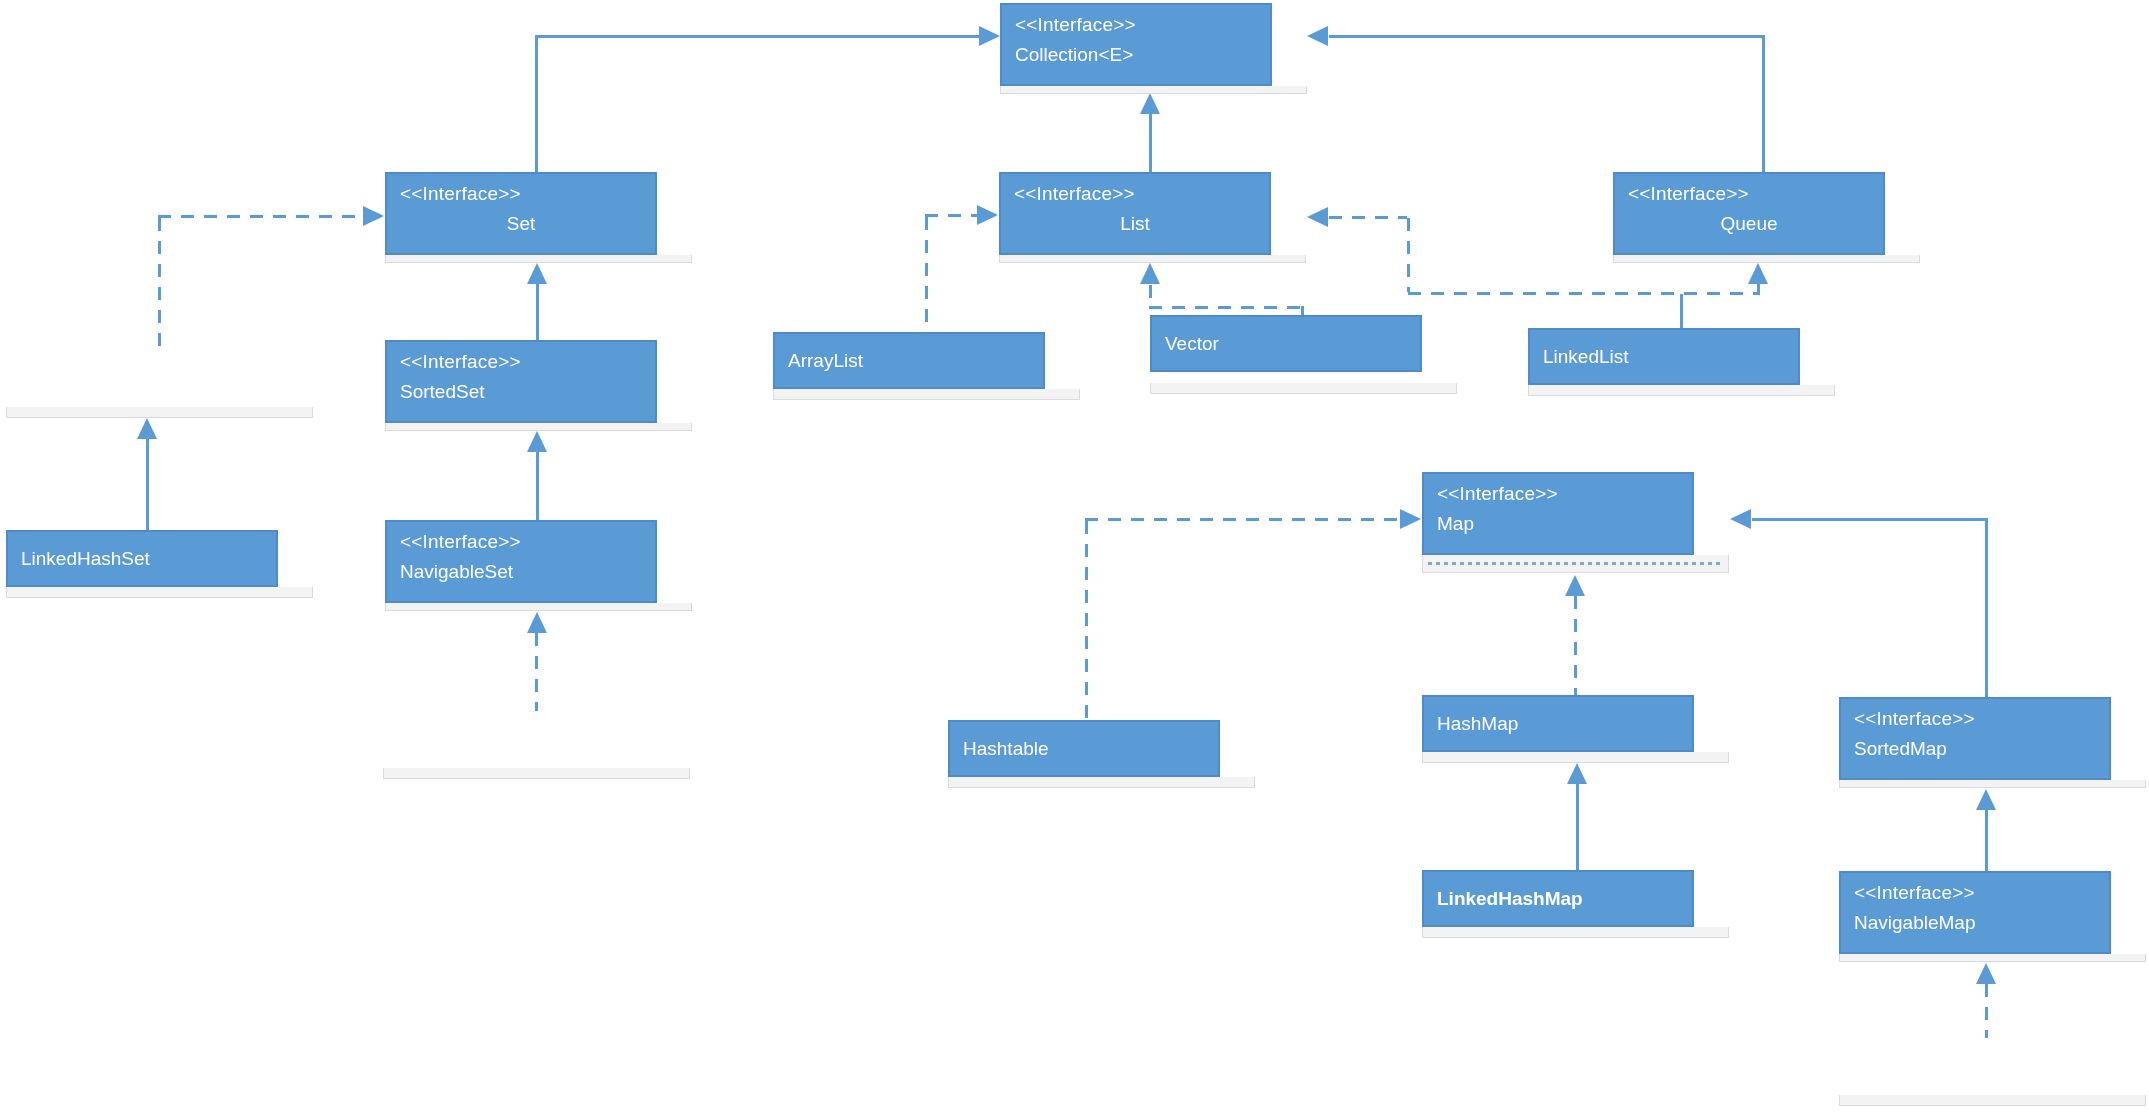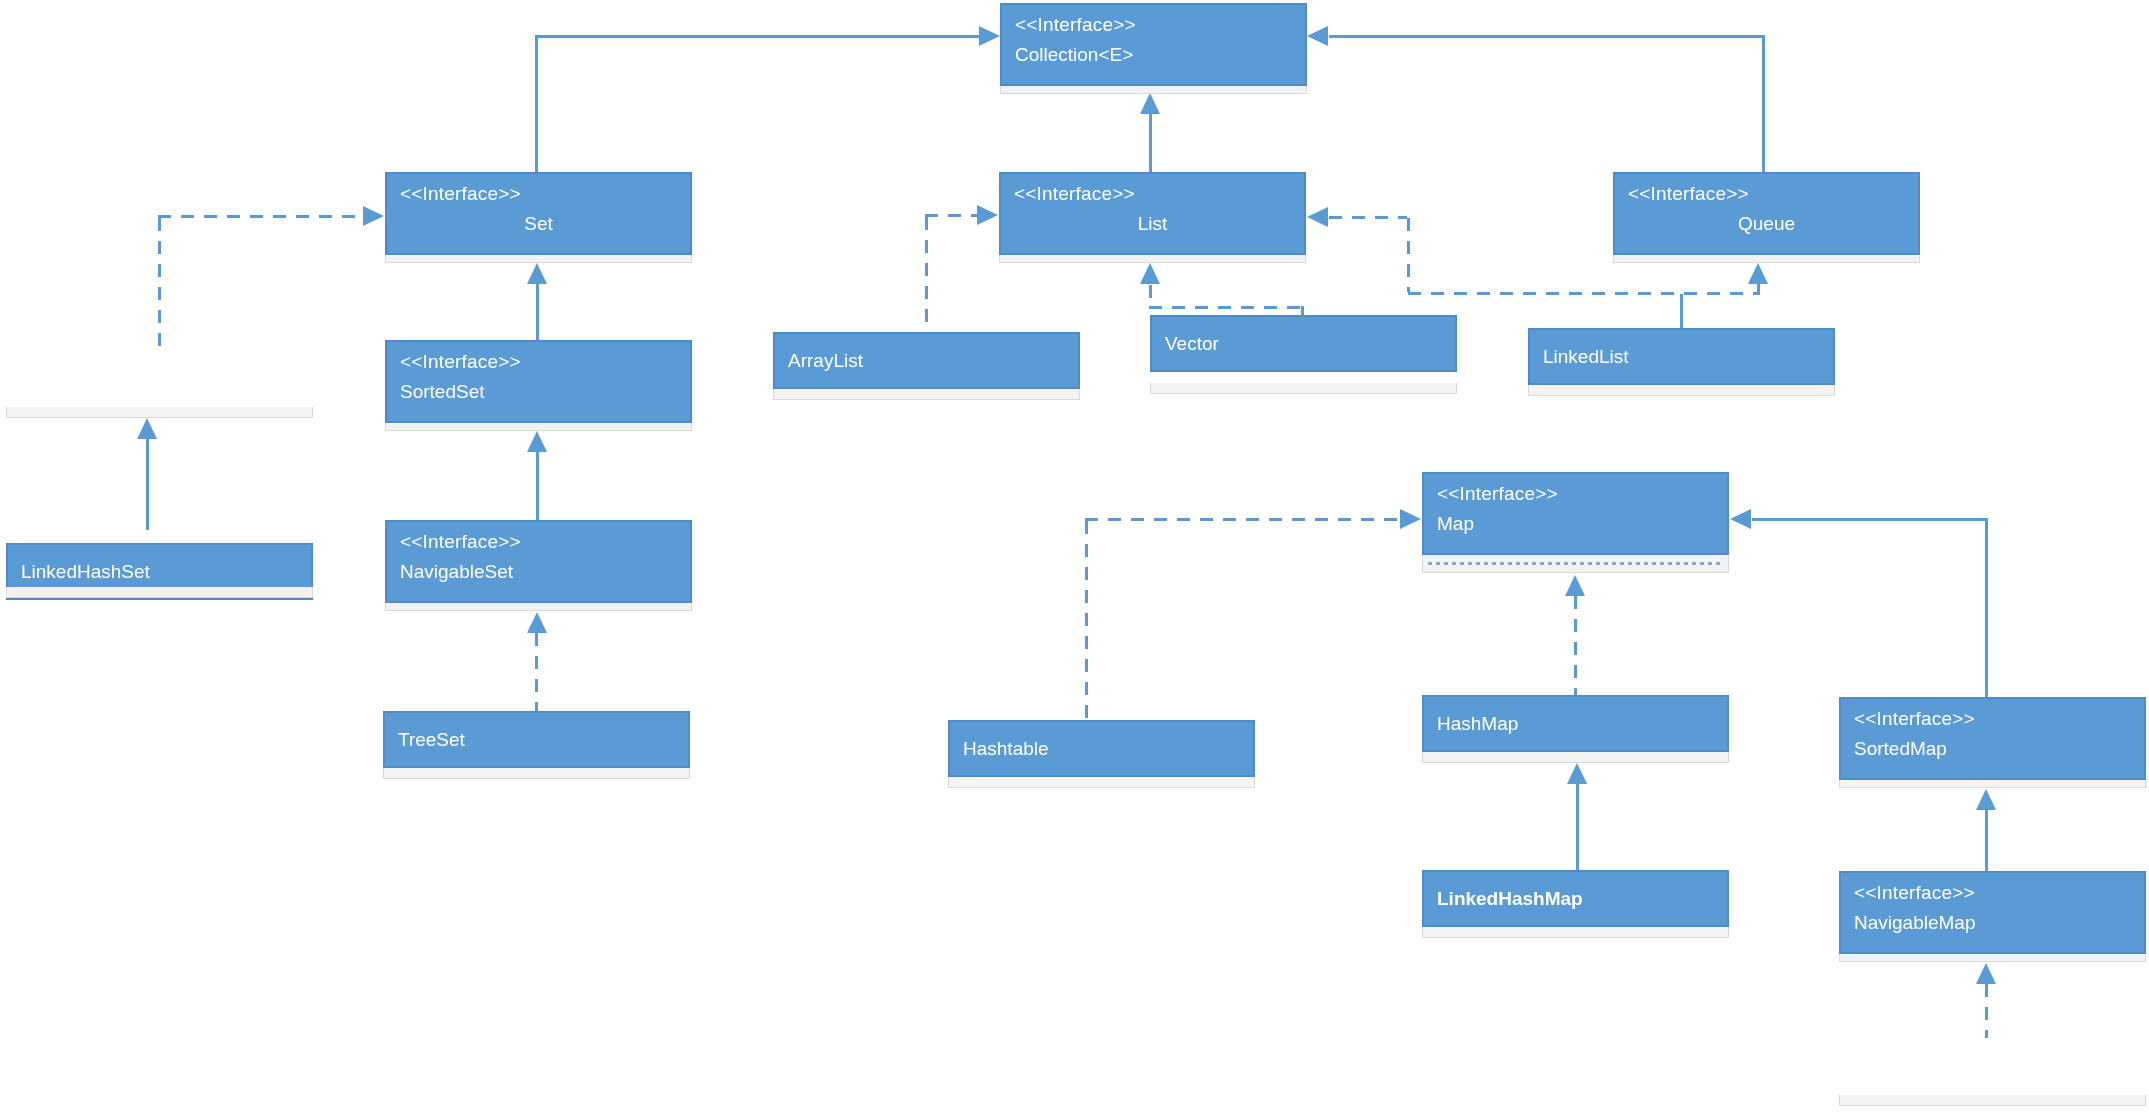--- a/index.html
+++ b/index.html
@@ -1,18 +1,18 @@
 <!DOCTYPE html>
 <html><head>
 <meta charset="utf-8">
 <style>
   html,body{margin:0;padding:0;background:#ffffff;}
   #stage{position:relative;width:2149px;height:1112px;background:#ffffff;overflow:hidden;
          font-family:"Liberation Sans","DejaVu Sans",sans-serif;}
-  .box{position:absolute;width:307px;box-sizing:border-box;background:#5b9bd5;
+  .box{position:absolute;width:272px;box-sizing:border-box;background:#5b9bd5;
        border:2px solid #4f8bc9;color:#ffffff;}
   .iface{height:83px;}
   .clazz{height:57px;}
   .st{padding:9px 0 0 13px;font-size:19px;letter-spacing:.2px;}
   .nm{padding:8px 0 0 13px;font-size:19px;}
   .nm.center{padding-left:0;text-align:center;}
   .clazz .nm{padding-top:0;line-height:53px;}
   .strip{position:absolute;width:307px;height:8px;box-sizing:border-box;
          background:#f2f3f2;border:1px solid #dadada;border-top:none;}
   .stripc{height:11px;}
@@ -148,28 +148,25 @@
   <div class="strip" style="left:1839px;top:780px;"></div>
 
   <div class="box iface" style="left:1839px;top:871px;">
     <div class="st">&lt;&lt;Interface&gt;&gt;</div>
     <div class="nm">NavigableMap</div>
   </div>
   <div class="strip" style="left:1839px;top:954px;"></div>
 
   <div class="strip stripc" style="left:6px;top:407px;"></div>
 
-  <div class="box clazz" style="left:6px;top:543px;">
+  <div class="box clazz" style="left:6px;top:530px;">
     <div class="nm">LinkedHashSet</div>
   </div>
   <div class="strip stripc" style="left:6px;top:587px;"></div>
 
-  <div class="box clazz" style="left:383px;top:711px;">
-    <div class="nm">TreeSet</div>
-  </div>
   <div class="strip stripc" style="left:383px;top:768px;"></div>
 
   <div class="box clazz" style="left:773px;top:332px;">
     <div class="nm">ArrayList</div>
   </div>
   <div class="strip stripc" style="left:773px;top:389px;"></div>
 
   <div class="box clazz" style="left:1150px;top:315px;">
     <div class="nm">Vector</div>
   </div>

